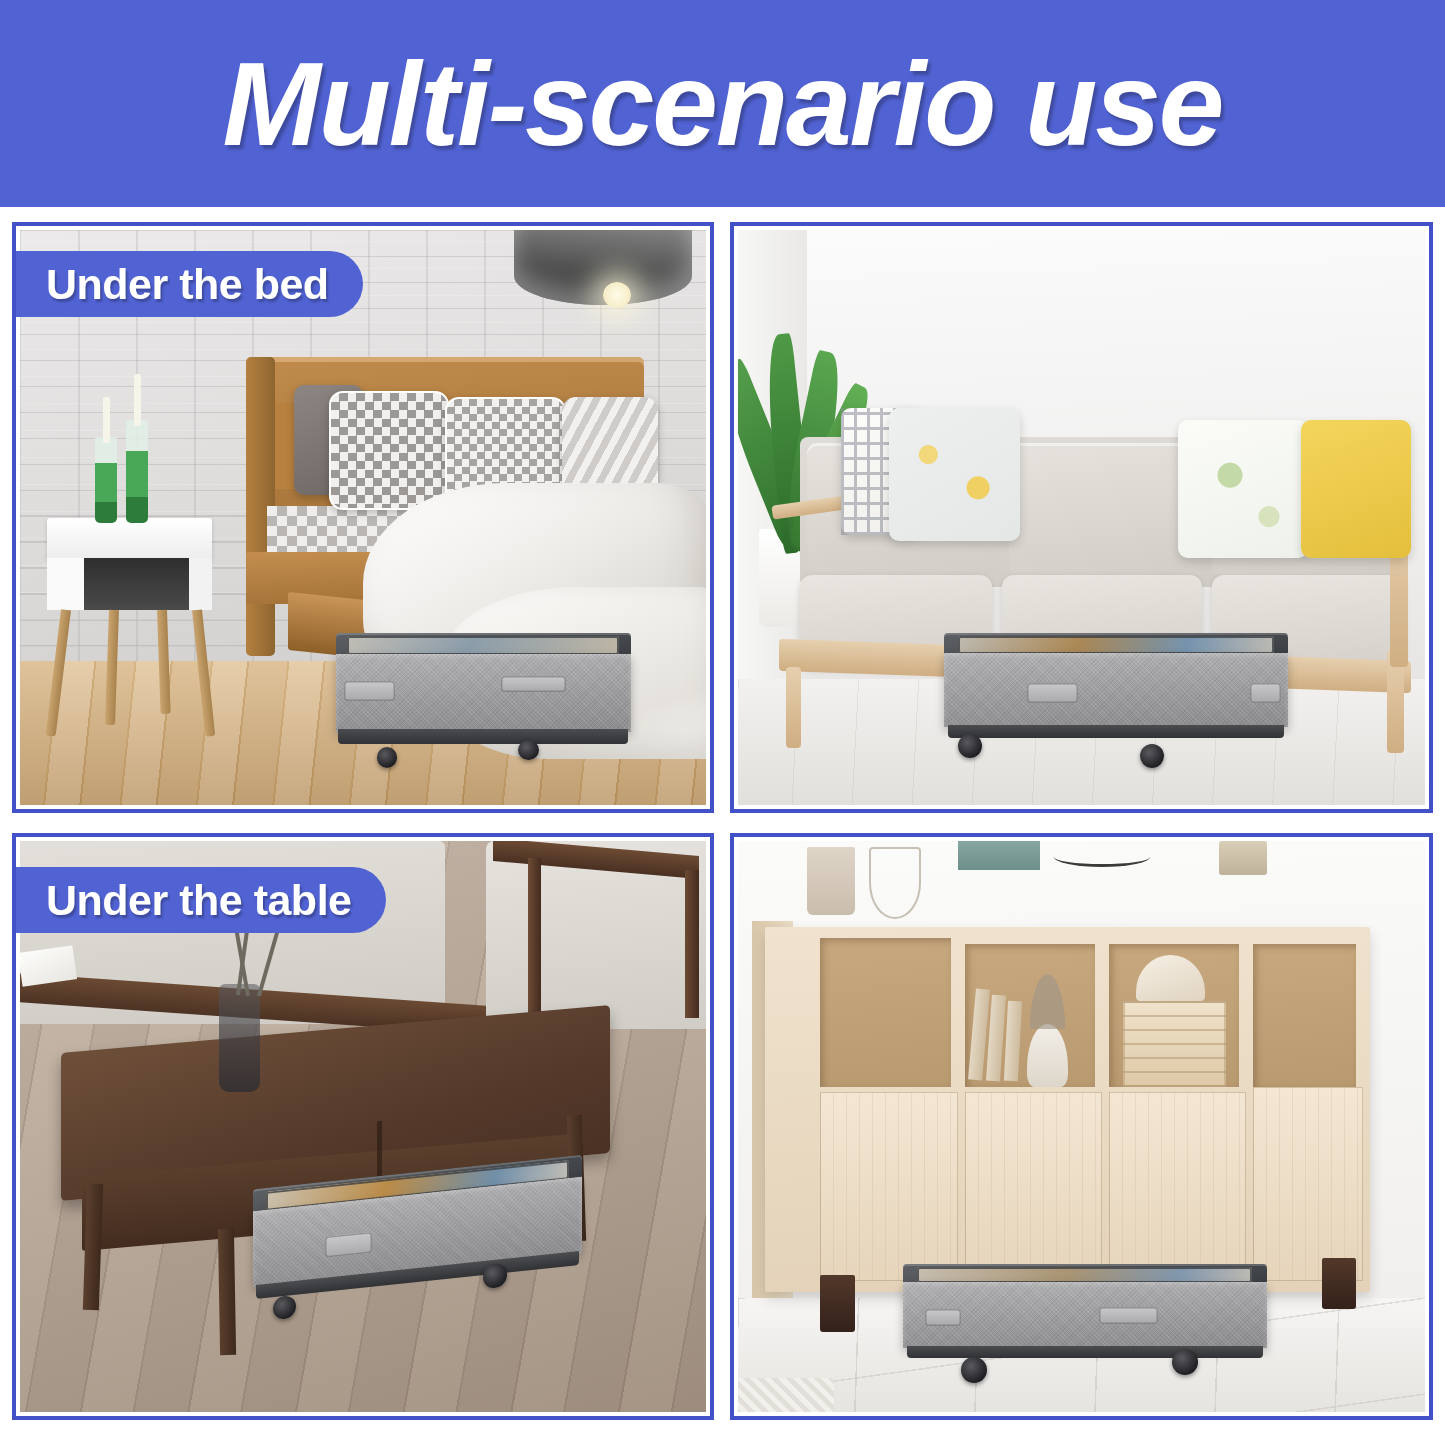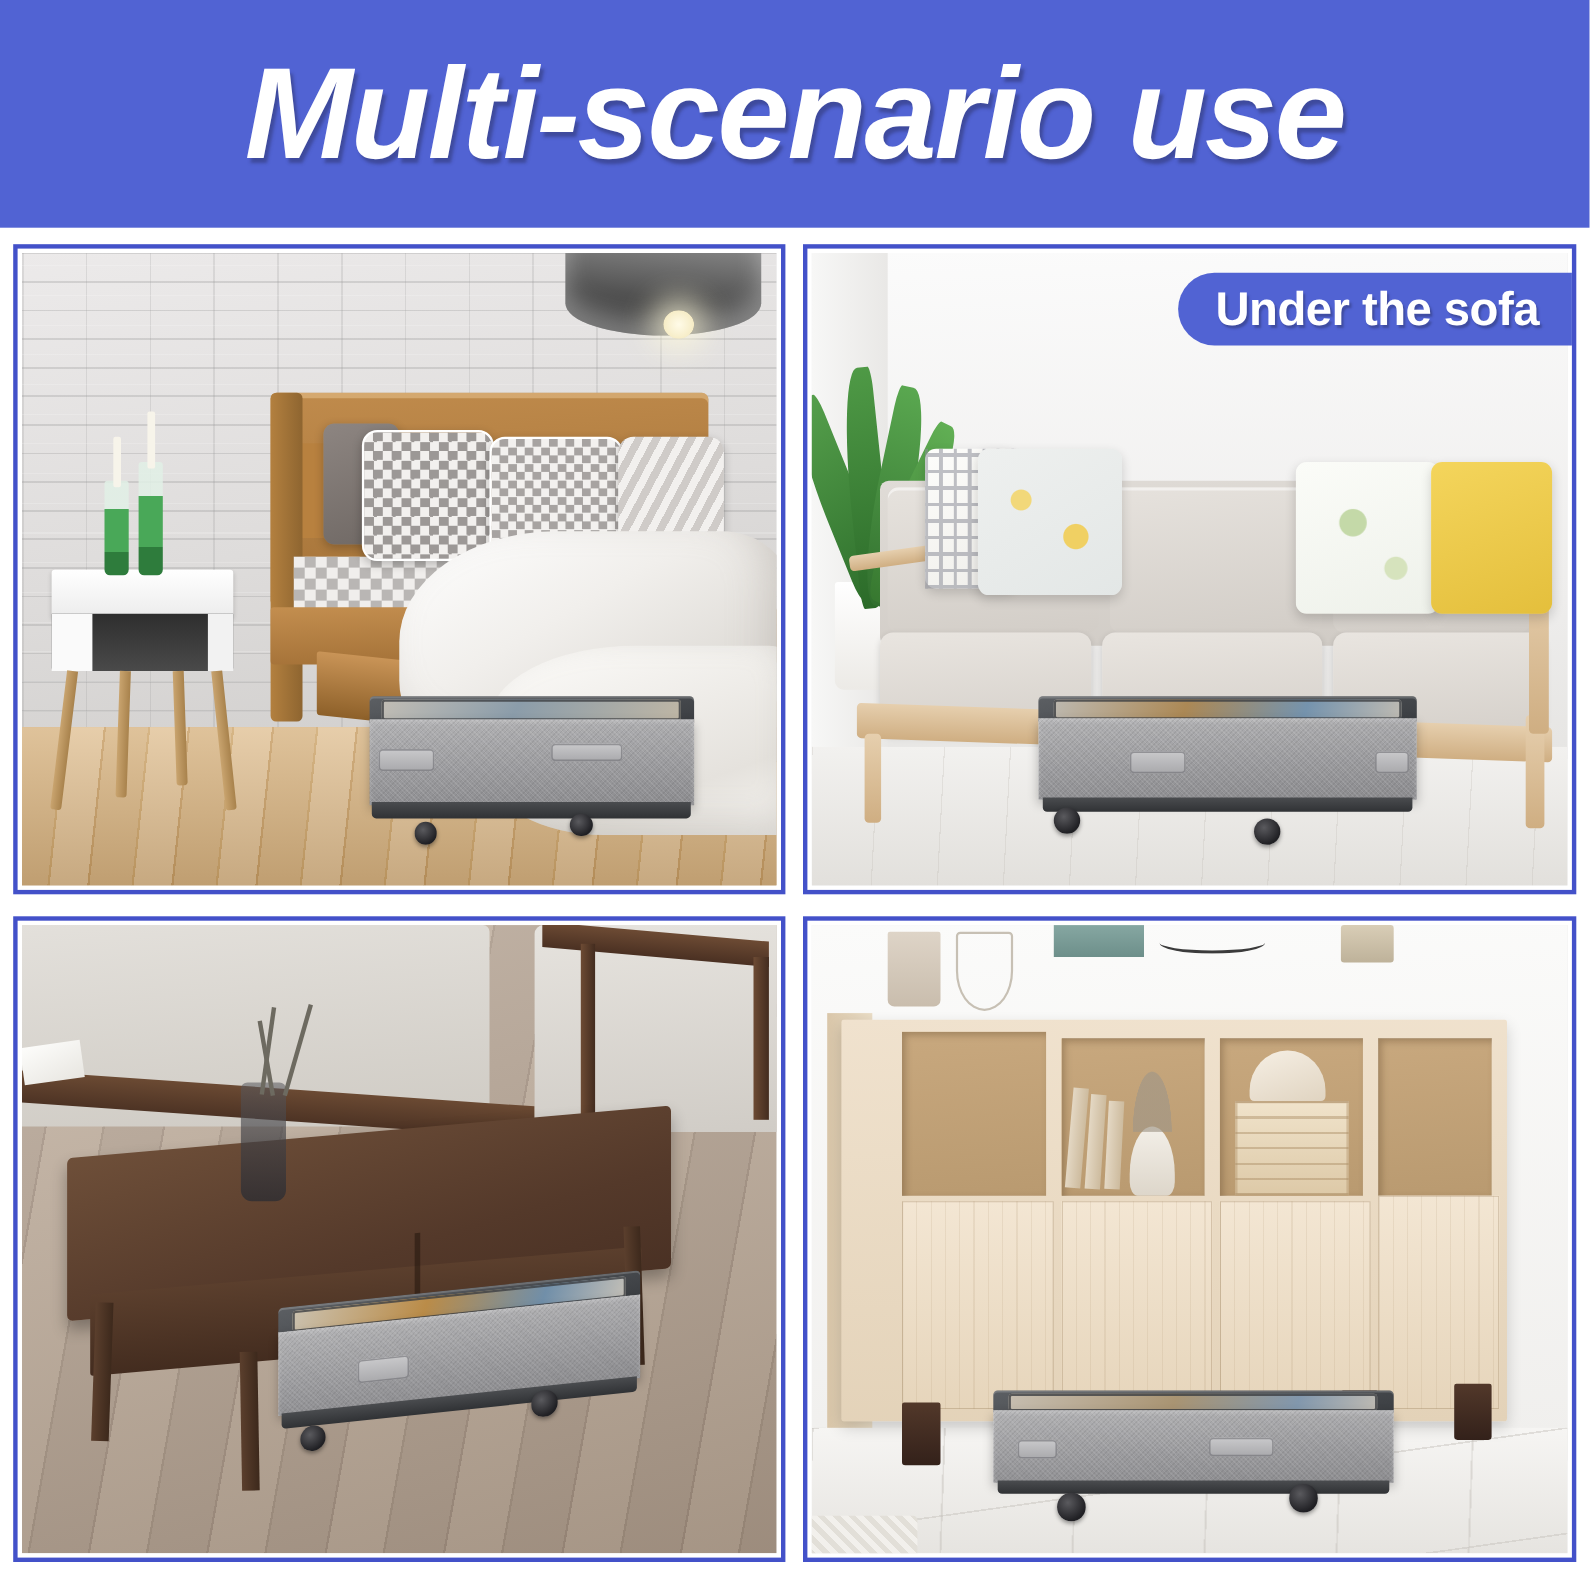--- a/index.html
+++ b/index.html
@@ -203,20 +203,23 @@
         <div class="box-lid"></div>
         <div class="box-win"></div>
         <div class="box-body"></div>
         <div class="box-base"></div>
         <div class="box-handle" style="left:3%;top:40%;"></div>
         <div class="box-handle" style="left:56%;top:36%;width:22%;height:13%;"></div>
         <div class="caster" style="left:14%;bottom:-12%;"></div>
         <div class="caster" style="left:62%;bottom:-6%;"></div>
       </div>
     </div>
+    <div class="pill pill-left" style="top:25px;">
+      <span>Under the bed</span>
+    </div>
   </div>
 
   <div class="panel" id="p-sofa">
     <div class="panel-inner">
       <div class="abs sofa-wall"></div>
       <div class="abs sofa-wall2"></div>
       <div class="abs sofa-floor"></div>
 
       <div class="abs plant-pot" style="left:3%;top:52%;width:8%;height:17%;"></div>
       <div class="abs" style="left:1%;top:22%;width:5%;height:33%;background:linear-gradient(170deg,#56a04c,#2e6f2c);border-radius:60% 10% 60% 10%;transform:rotate(-22deg);"></div>
@@ -246,23 +249,20 @@
         <div class="box-lid"></div>
         <div class="box-win" style="background:linear-gradient(110deg,rgba(200,195,185,.9),rgba(195,150,85,.8) 38%,rgba(125,160,190,.85) 72%,rgba(205,200,190,.9));"></div>
         <div class="box-body"></div>
         <div class="box-base"></div>
         <div class="box-handle" style="left:24%;top:44%;width:15%;"></div>
         <div class="box-handle" style="right:2%;top:44%;width:9%;"></div>
         <div class="caster" style="left:4%;bottom:-9%;"></div>
         <div class="caster" style="left:57%;bottom:-18%;"></div>
       </div>
     </div>
-    <div class="pill pill-right" style="top:22px;">
-      <span>Under the sofa</span>
-    </div>
   </div>
 
   <div class="panel" id="p-table">
     <div class="panel-inner">
       <div class="abs t-floor"></div>
       <div class="abs t-sofa"></div>
       <div class="abs t-sofa-frame"></div>
       <div class="abs t-chair"></div>
       <div class="abs" style="right:1%;top:1%;width:30%;height:4%;background:linear-gradient(180deg,#6d4b34,#4a3022);transform:skewY(5deg);"></div>
       <div class="abs" style="right:24%;top:3%;width:2%;height:28%;background:linear-gradient(90deg,#6d4b34,#432c1f);"></div>
@@ -284,20 +284,23 @@
       <div class="box" style="left:34%;top:58%;width:48%;height:21%;transform:skewY(-6deg);">
         <div class="box-lid"></div>
         <div class="box-win" style="background:linear-gradient(110deg,rgba(215,205,185,.9),rgba(205,150,70,.85) 40%,rgba(120,155,185,.85) 75%,rgba(210,205,195,.9));"></div>
         <div class="box-body"></div>
         <div class="box-base"></div>
         <div class="box-handle" style="left:22%;top:46%;width:14%;"></div>
         <div class="caster" style="left:6%;bottom:-11%;"></div>
         <div class="caster" style="left:70%;bottom:-3%;"></div>
       </div>
     </div>
+    <div class="pill pill-left" style="top:30px;">
+      <span>Under the table</span>
+    </div>
   </div>
 
   <div class="panel" id="p-cabinet">
     <div class="panel-inner">
       <div class="abs c-wall"></div>
       <div class="abs c-floor"></div>
 
       <div class="abs" style="left:32%;top:0%;width:12%;height:5%;background:linear-gradient(180deg,#86a7a2,#6d8f8a);"></div>
       <div class="abs" style="left:46%;top:1%;width:14%;height:3%;border-bottom:3px solid #3b3b3b;border-radius:0 0 60% 60%;"></div>
       <div class="abs" style="left:70%;top:0%;width:7%;height:6%;background:linear-gradient(180deg,rgba(205,190,160,.75),rgba(175,160,130,.8));border-radius:3px;"></div>

